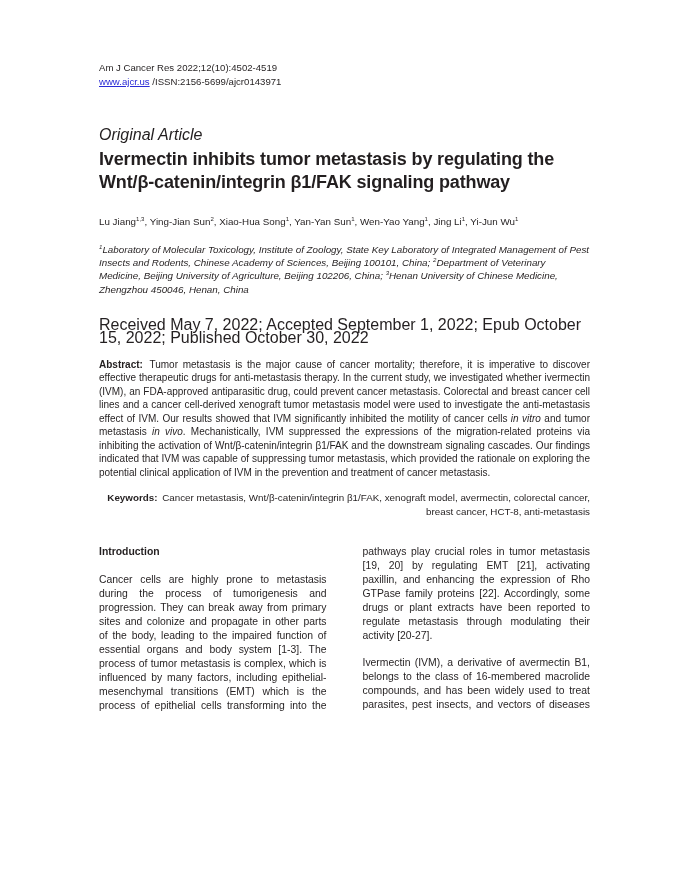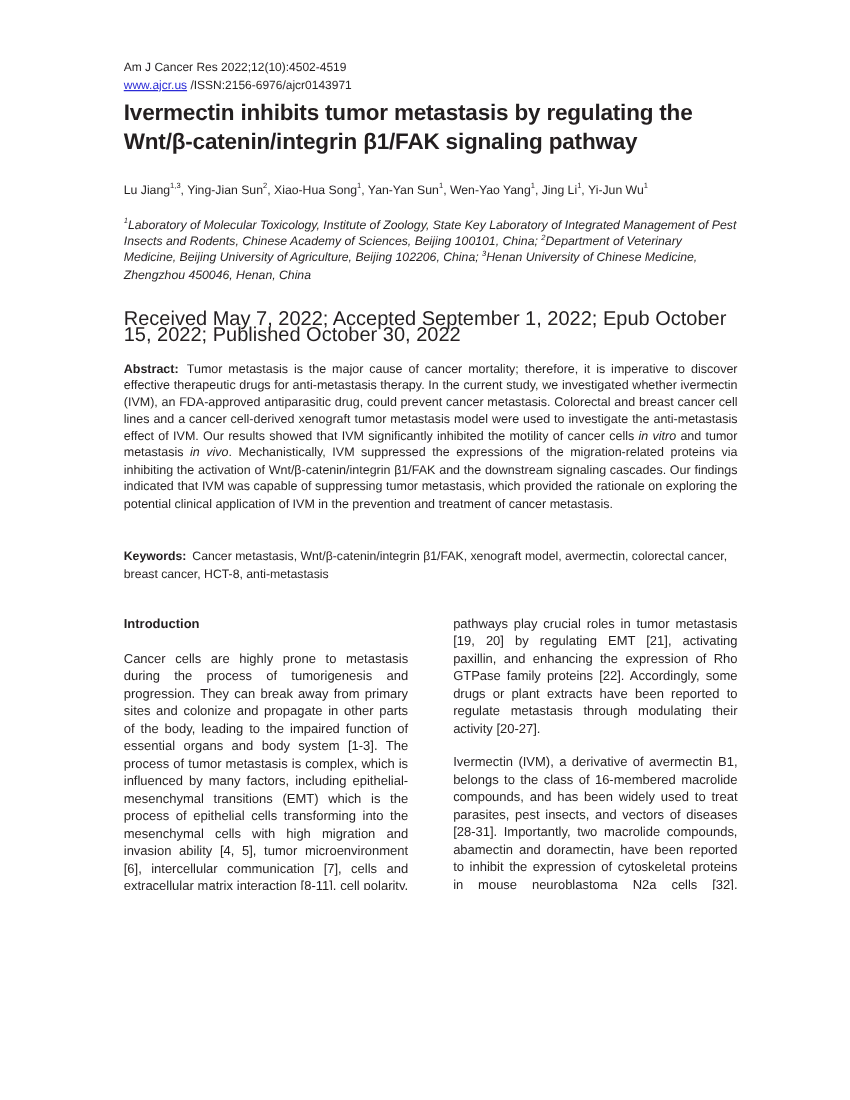--- a/index.html
+++ b/index.html
@@ -1,48 +1,49 @@
 <!DOCTYPE html>
 <html lang="en"><head>
 <meta charset="utf-8">
 <style>
   html,body{margin:0;padding:0;background:#ffffff;}
   .page{
     width:680px;height:712px;box-sizing:border-box;
-    padding:48px 90px 0 99px;
+    padding:61px 90px 0 99px;
     background:#ffffff;color:#231f20;
     font-family:"Liberation Sans",sans-serif;
     overflow:hidden;position:relative;
   }
   .jheader{font-size:9.6px;line-height:14px;}
   .jheader a{color:#2b2bd6;text-decoration:underline;cursor:pointer;}
   .article-type{margin-top:36px;font-style:italic;font-size:16px;line-height:20px;}
   .title{margin:3px 0 0 0;font-size:18px;line-height:23px;font-weight:bold;letter-spacing:-0.15px;}
   .authors{margin-top:21px;font-size:9.8px;line-height:13px;}
   sup{font-size:0.62em;line-height:0;}
   .affiliations{margin-top:15px;font-size:9.8px;font-style:italic;line-height:13.2px;text-align:left;}
   .dates{margin-top:22px;font-size:16px;line-height:13px;}
   .abstract{margin:14px 0 0 0;font-size:10px;line-height:13.5px;text-align:justify;}
-  .keywords{margin:29px 0 0 0;font-size:9.8px;line-height:13.5px;text-align:left;}
+  .keywords{margin:12px 0 0 0;font-size:9.8px;line-height:13.5px;text-align:right;}
   .columns{display:flex;gap:36px;margin-top:27px;font-size:10.4px;line-height:14px;}
   .col{flex:1;min-width:0;text-align:justify;}
   .col h3{font-size:10.4px;font-weight:bold;margin:0 0 14px 0;text-align:left;}
   .col p{margin:0 0 13px 0;}
   b.lbl{margin-right:2px;}
 </style>
 </head>
 <body>
 
 <div class="page">
 
   <header class="jheader">
     <div>Am J Cancer Res 2022;12(10):4502-4519</div>
-    <div><a>www.ajcr.us</a><span> /ISSN:2156-6976/ajcr0143971</span></div>
+    <div><a>www.ajcr.us</a><span> /ISSN:2156-5699/ajcr0143971</span></div>
   </header>
 
+  <div class="article-type">Original Article</div>
 
   <h1 class="title">Ivermectin inhibits tumor metastasis by regulating the Wnt/β-catenin/integrin β1/FAK signaling pathway</h1>
 
   <div class="authors">Lu Jiang<sup>1,3</sup>, Ying-Jian Sun<sup>2</sup>, Xiao-Hua Song<sup>1</sup>, Yan-Yan Sun<sup>1</sup>, Wen-Yao Yang<sup>1</sup>, Jing Li<sup>1</sup>, Yi-Jun Wu<sup>1</sup></div>
 
   <div class="affiliations"><sup>1</sup>Laboratory of Molecular Toxicology, Institute of Zoology, State Key Laboratory of Integrated Management of Pest Insects and Rodents, Chinese Academy of Sciences, Beijing 100101, China; <sup>2</sup>Department of Veterinary Medicine, Beijing University of Agriculture, Beijing 102206, China; <sup>3</sup>Henan University of Chinese Medicine, Zhengzhou 450046, Henan, China</div>
 
   <div class="dates">Received May 7, 2022; Accepted September 1, 2022; Epub October 15, 2022; Published October 30, 2022</div>
 
   <p class="abstract"><b class="lbl">Abstract:</b> <span>Tumor metastasis is the major cause of cancer mortality; therefore, it is imperative to discover effective therapeutic drugs for anti-metastasis therapy. In the current study, we investigated whether ivermectin (IVM), an FDA-approved antiparasitic drug, could prevent cancer metastasis. Colorectal and breast cancer cell lines and a cancer cell-derived xenograft tumor metastasis model were used to investigate the anti-metastasis effect of IVM. Our results showed that IVM significantly inhibited the motility of cancer cells <i>in vitro</i> and tumor metastasis <i>in vivo</i>. Mechanistically, IVM suppressed the expressions of the migration-related proteins via inhibiting the activation of Wnt/β-catenin/integrin β1/FAK and the downstream signaling cascades. Our findings indicated that IVM was capable of suppressing tumor metastasis, which provided the rationale on exploring the potential clinical application of IVM in the prevention and treatment of cancer metastasis.</span></p>

